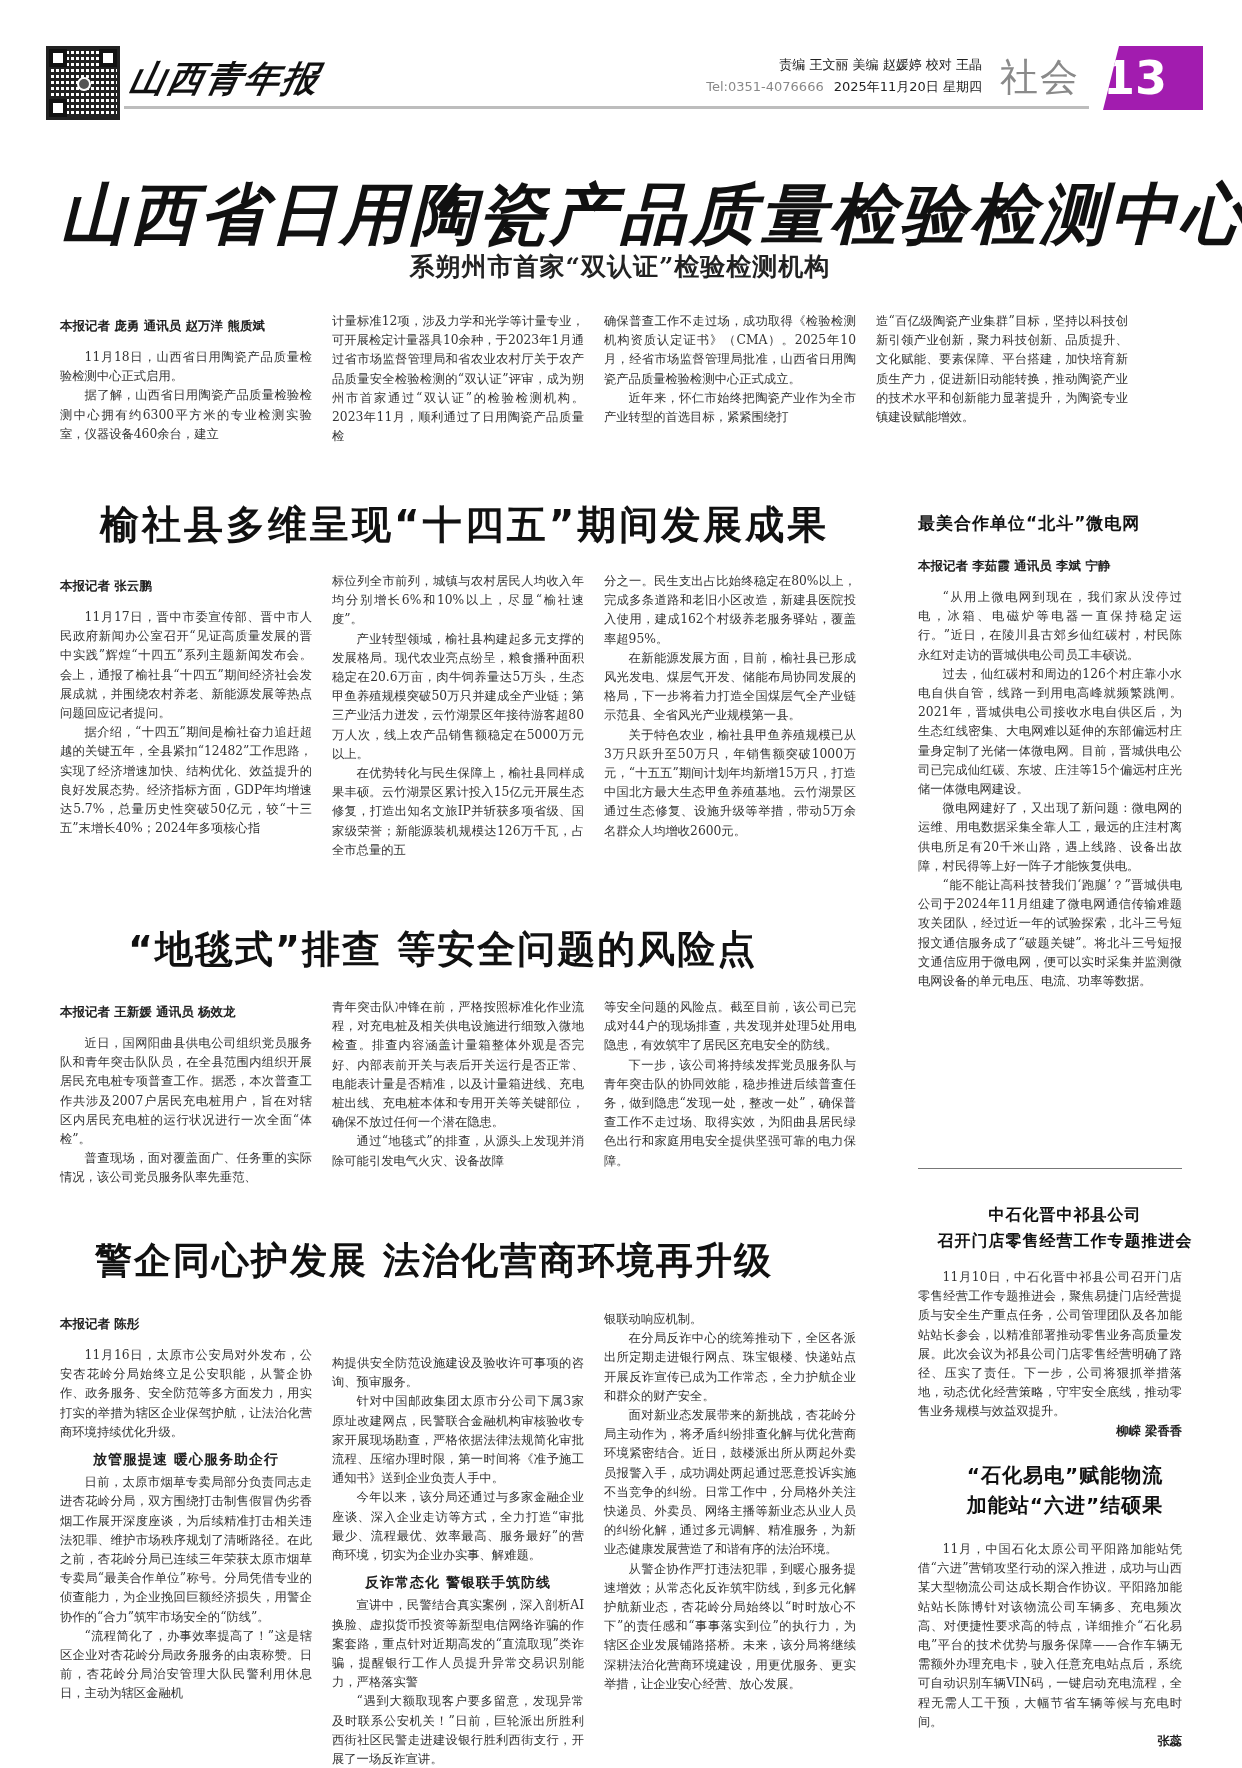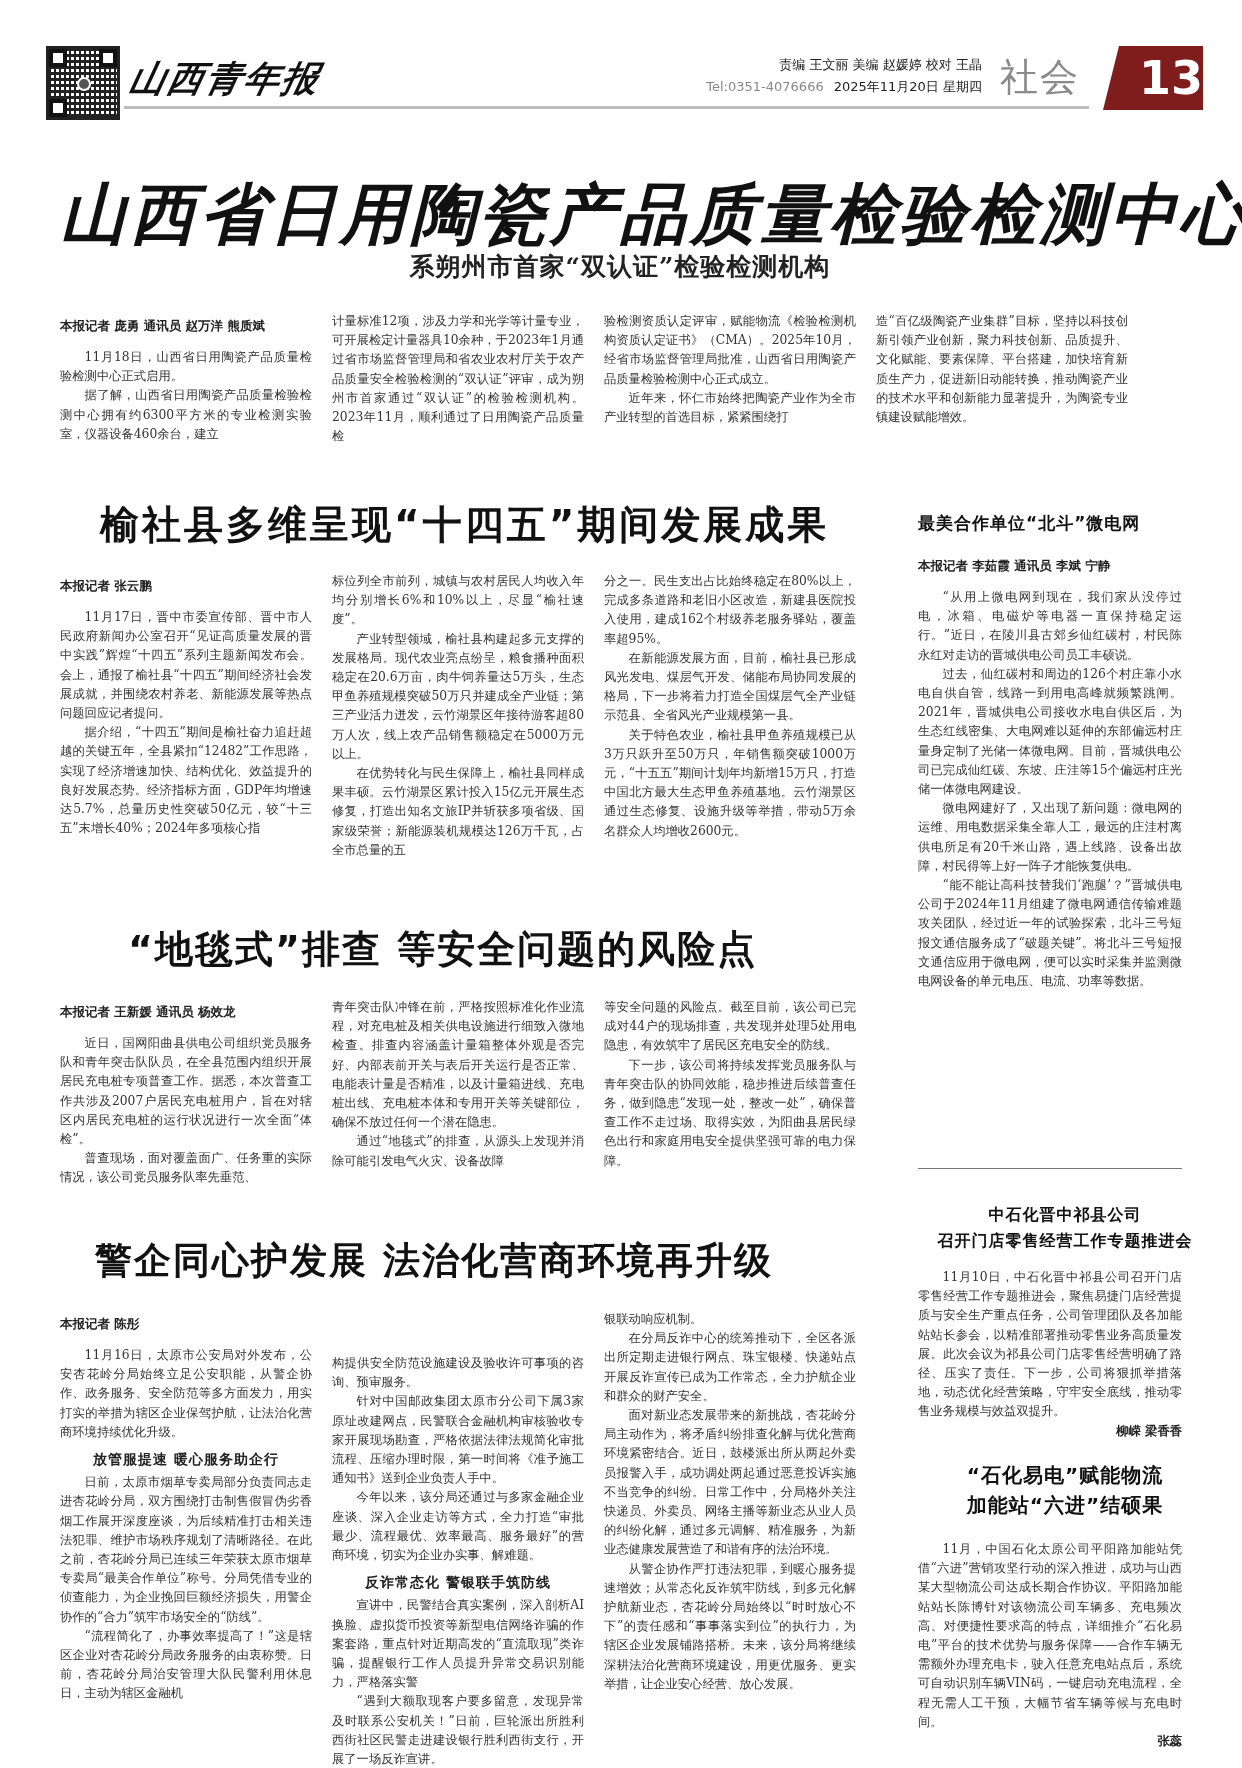--- a/index.html
+++ b/index.html
@@ -20,22 +20,22 @@
   .logo { left: 130px; top: 55px; font-family: "DejaVu Serif", serif; font-style: italic; font-weight: bold;
       font-size: 36px; letter-spacing: 2px; color: #111; transform: skewX(-12deg); }
 
   .header-rule { left: 124px; top: 106px; width: 965px; height: 3px; background: #bdbdbd; }
 
   .credits { right: 260px; top: 56px; font-family: "DejaVu Sans", sans-serif; font-size: 13px; color: #222; text-align: right; }
   .credits .row2 { margin-top: 4px; font-size: 13px; }
   .credits .tel { color: #888; margin-right: 10px; }
 
   .section-name { left: 1000px; top: 52px; font-family: "DejaVu Serif", serif; font-size: 38px; color: #8a8a8a; letter-spacing: 2px; }
-  .page-num { left: 1103px; top: 46px; width: 100px; height: 64px; background: #7f1d1d; color: #fff;
-      font-family: "DejaVu Sans", sans-serif; font-weight: bold; font-size: 46px; text-align: right; line-height: 64px;
+  .page-num { left: 1103px; top: 46px; width: 100px; height: 64px; background: #a21caf; color: #fff;
+      font-family: "DejaVu Sans", sans-serif; font-weight: bold; font-size: 46px; text-align: left; line-height: 64px;
       clip-path: polygon(16% 0, 100% 0, 100% 100%, 0 100%); }
 
   
   .hl { font-family: "DejaVu Sans", sans-serif; font-weight: bold; color: #111; letter-spacing: 1px; white-space: nowrap; }
   .hl-main { left: 60px; top: 170px; width: 1120px; text-align: center; font-size: 66px; letter-spacing: 4px; font-style: italic; }
   .hl-sub { left: 60px; top: 250px; width: 1120px; text-align: center; font-family: "DejaVu Serif", serif; font-weight: bold; font-size: 25px; color: #222; }
   .hl-2 { left: 100px; top: 498px; font-size: 39px; letter-spacing: 3px; }
   .hl-3 { left: 128px; top: 924px; font-size: 38px; letter-spacing: 2px; }
   .hl-4 { left: 95px; top: 1236px; font-size: 37px; letter-spacing: 2px; }
   .hl-side1 { left: 918px; top: 512px; font-size: 17px; }
@@ -75,21 +75,21 @@
 <div class="abs hl hl-sub">系朔州市首家“双认证”检验检测机构</div>
 <div class="abs byline" style="left:60px;top:318px;">本报记者 庞勇 通讯员 赵万洋 熊质斌</div>
 <div class="col" style="left:60px;top:348px;width:252px;">
   <p>11月18日，山西省日用陶瓷产品质量检验检测中心正式启用。</p>
   <p>据了解，山西省日用陶瓷产品质量检验检测中心拥有约6300平方米的专业检测实验室，仪器设备460余台，建立</p>
 </div>
 <div class="col" style="left:332px;top:312px;width:252px;">
   <p class="cont">计量标准12项，涉及力学和光学等计量专业，可开展检定计量器具10余种，于2023年1月通过省市场监督管理局和省农业农村厅关于农产品质量安全检验检测的“双认证”评审，成为朔州市首家通过“双认证”的检验检测机构。2023年11月，顺利通过了日用陶瓷产品质量检</p>
 </div>
 <div class="col" style="left:604px;top:312px;width:252px;">
-  <p class="cont">验检测资质认定评审，赋能物流《检验检测机构资质认定证书》（CMA）。2025年10月，经省市场监督管理局批准，山西省日用陶瓷产品质量检验检测中心正式成立。</p>
+  <p class="cont">确保普查工作不走过场，成功取得《检验检测机构资质认定证书》（CMA）。2025年10月，经省市场监督管理局批准，山西省日用陶瓷产品质量检验检测中心正式成立。</p>
   <p>近年来，怀仁市始终把陶瓷产业作为全市产业转型的首选目标，紧紧围绕打</p>
 </div>
 <div class="col" style="left:876px;top:312px;width:252px;">
   <p class="cont">造“百亿级陶瓷产业集群”目标，坚持以科技创新引领产业创新，聚力科技创新、品质提升、文化赋能、要素保障、平台搭建，加快培育新质生产力，促进新旧动能转换，推动陶瓷产业的技术水平和创新能力显著提升，为陶瓷专业镇建设赋能增效。</p>
 </div>
 
 <div class="abs hl hl-2">榆社县多维呈现“十四五”期间发展成果</div>
 <div class="abs byline" style="left:60px;top:578px;">本报记者 张云鹏</div>
 <div class="col" style="left:60px;top:608px;width:252px;">
   <p>11月17日，晋中市委宣传部、晋中市人民政府新闻办公室召开“见证高质量发展的晋中实践”辉煌“十四五”系列主题新闻发布会。会上，通报了榆社县“十四五”期间经济社会发展成就，并围绕农村养老、新能源发展等热点问题回应记者提问。</p>

